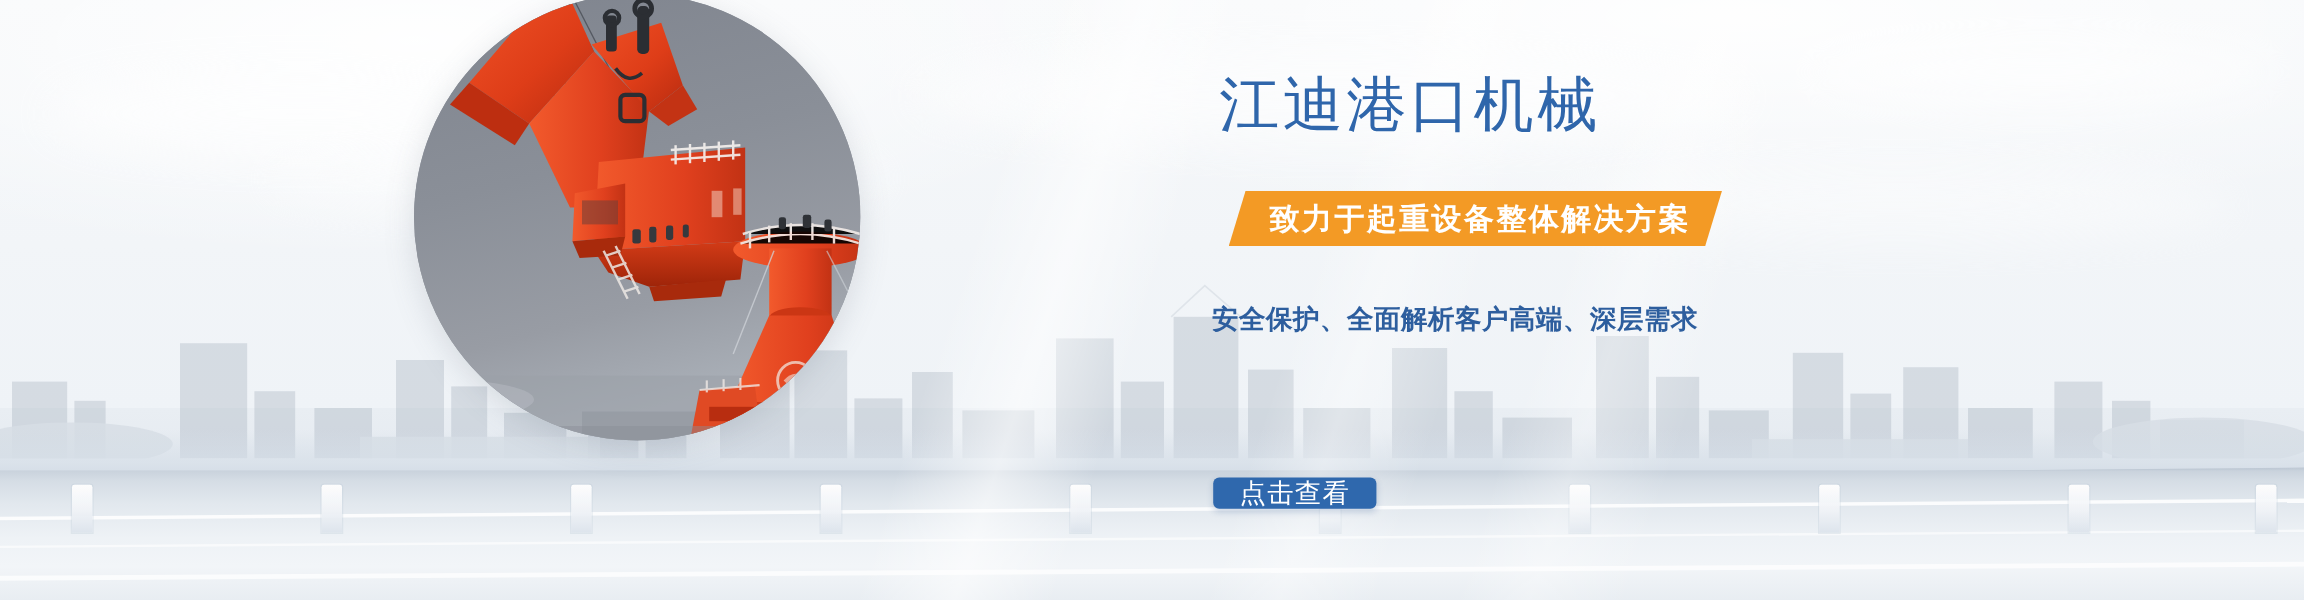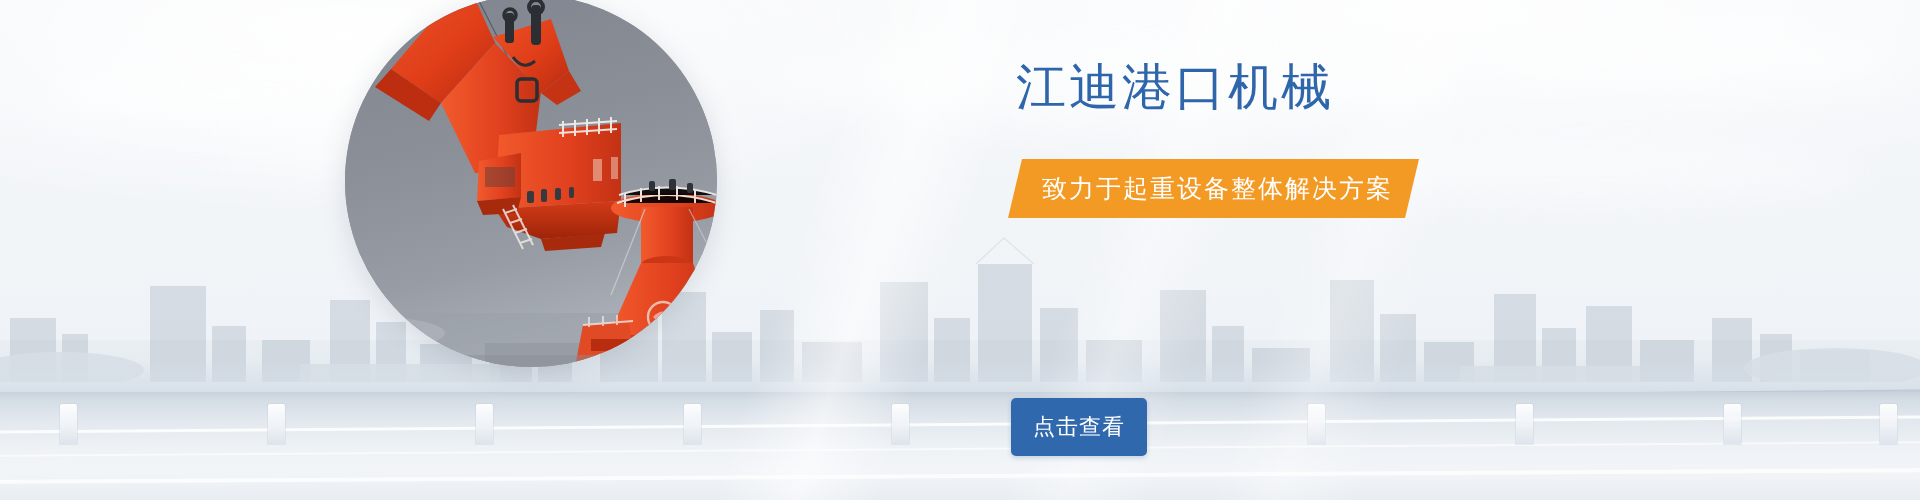--- a/index.html
+++ b/index.html
@@ -174,31 +174,31 @@
     line-height: 1.0;
     letter-spacing: 3px;
     font-weight: 500;
     color: #2f66ab;
     white-space: nowrap;
     text-shadow: 0 1px 0 rgba(255,255,255,0.7);
   }
 
   .ribbon {
     position: absolute;
-    left: 0px;
+    left: 16px;
     top: 159px;
-    height: 59px;
+    height: 46px;
     padding: 0 26px 0 34px;
     display: flex;
     align-items: center;
     background: #f39a25;
     color: #ffffff;
     font-size: 25px;
     letter-spacing: 2px;
-    font-weight: 400;
+    font-weight: 700;
     white-space: nowrap;
     clip-path: polygon(14px 0, 100% 0, calc(100% - 14px) 100%, 0 100%);
     box-shadow: 0 2px 6px rgba(200,140,40,0.18);
   }
 
   .bullet-block {
     position: absolute;
     left: 2px;
     top: 250px;
     width: 460px;
@@ -229,21 +229,21 @@
     font-weight: bold;
     white-space: nowrap;
   }
   .bullet-line-2 .bullet-diamond { margin-right: 10px; }
 
   .cta {
     position: absolute;
     left: 3px;
     top: 398px;
     width: 136px;
-    height: 58px;
+    height: 26px;
     display: flex;
     align-items: center;
     justify-content: center;
     background: #2f68ad;
     color: #ffffff;
     font-size: 22px;
     letter-spacing: 1px;
     border: none;
     border-radius: 5px;
     cursor: pointer;
@@ -473,19 +473,20 @@
 
   <div class="streaks"></div>
 
   <div class="content">
 
     <div class="headline">江迪港口机械</div>
 
     <div class="ribbon">致力于起重设备整体解决方案</div>
 
     <div class="bullet-block">
+      <div class="bullet-line">安全保护、全面解析客户高端、深层需求</div>
     </div>
 
 
     <button class="cta">点击查看</button>
 
   </div>
 </div>
 
 </body></html>

